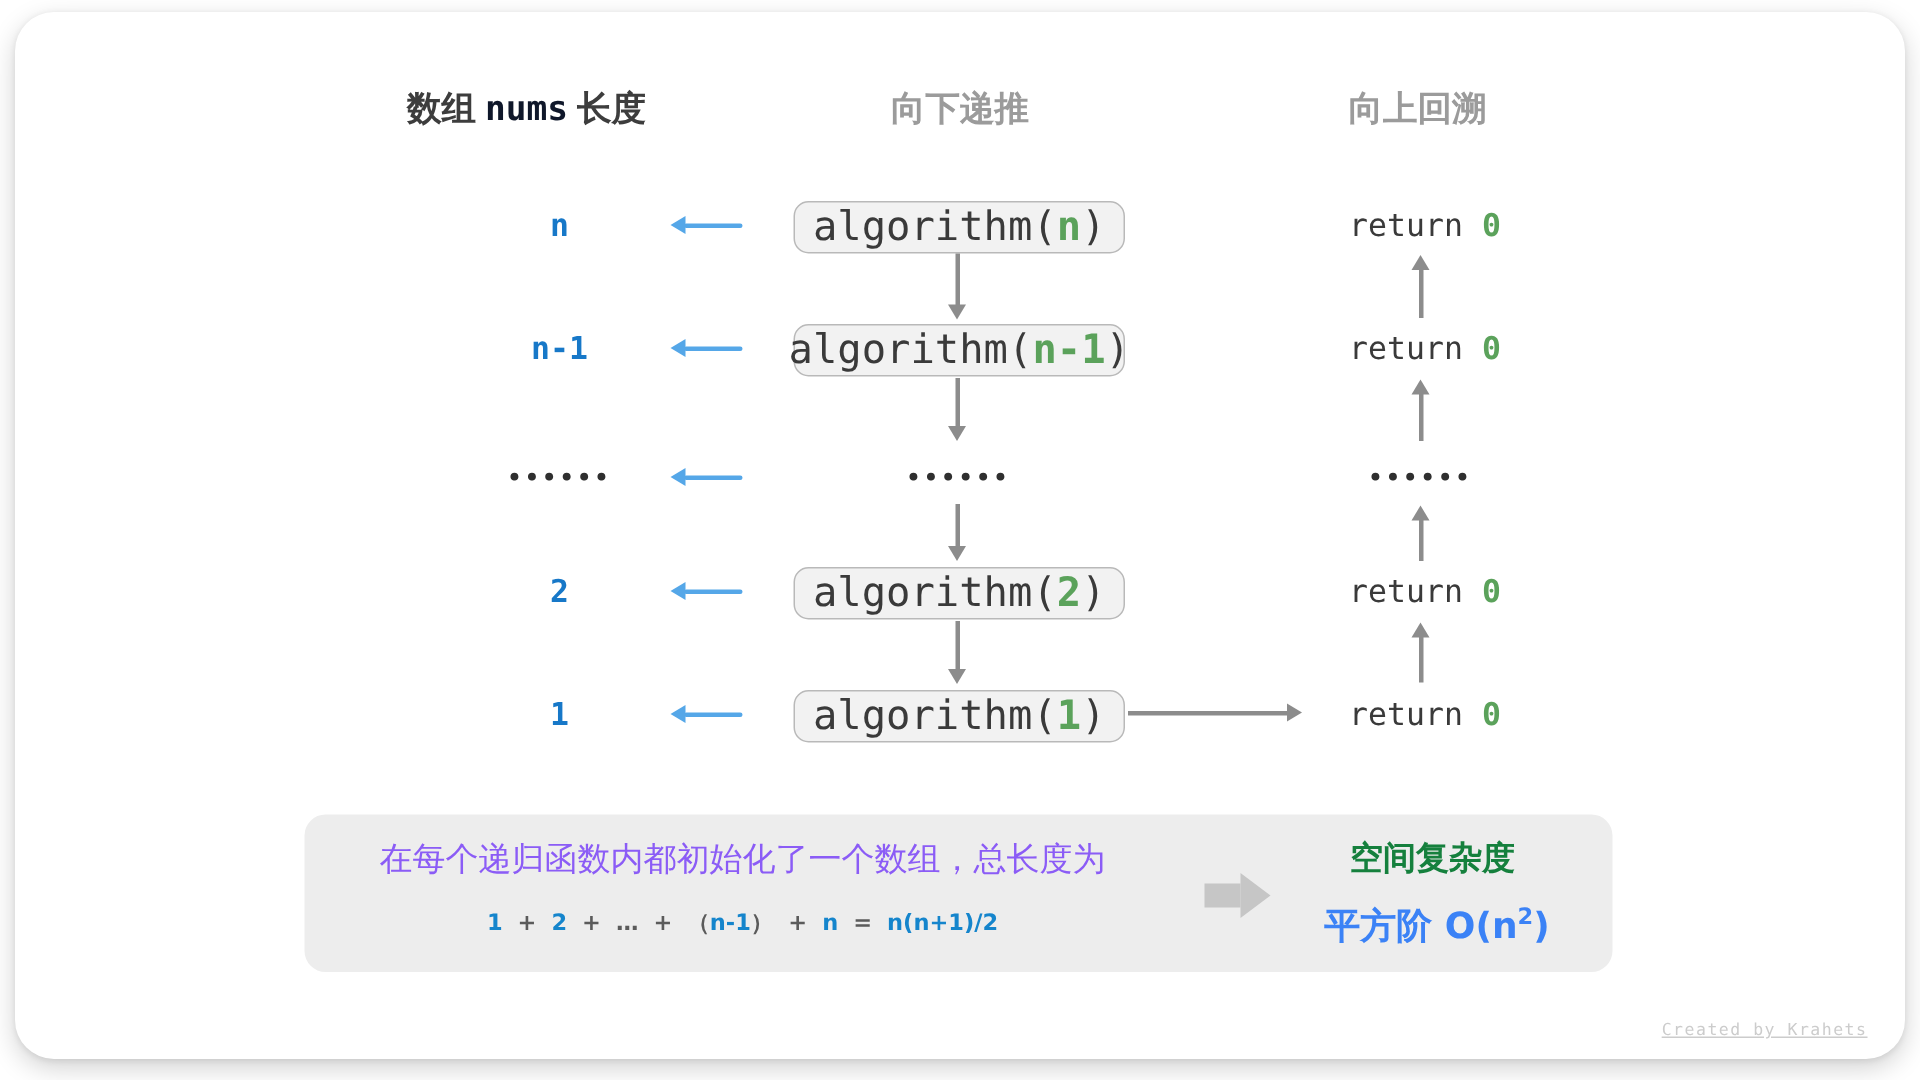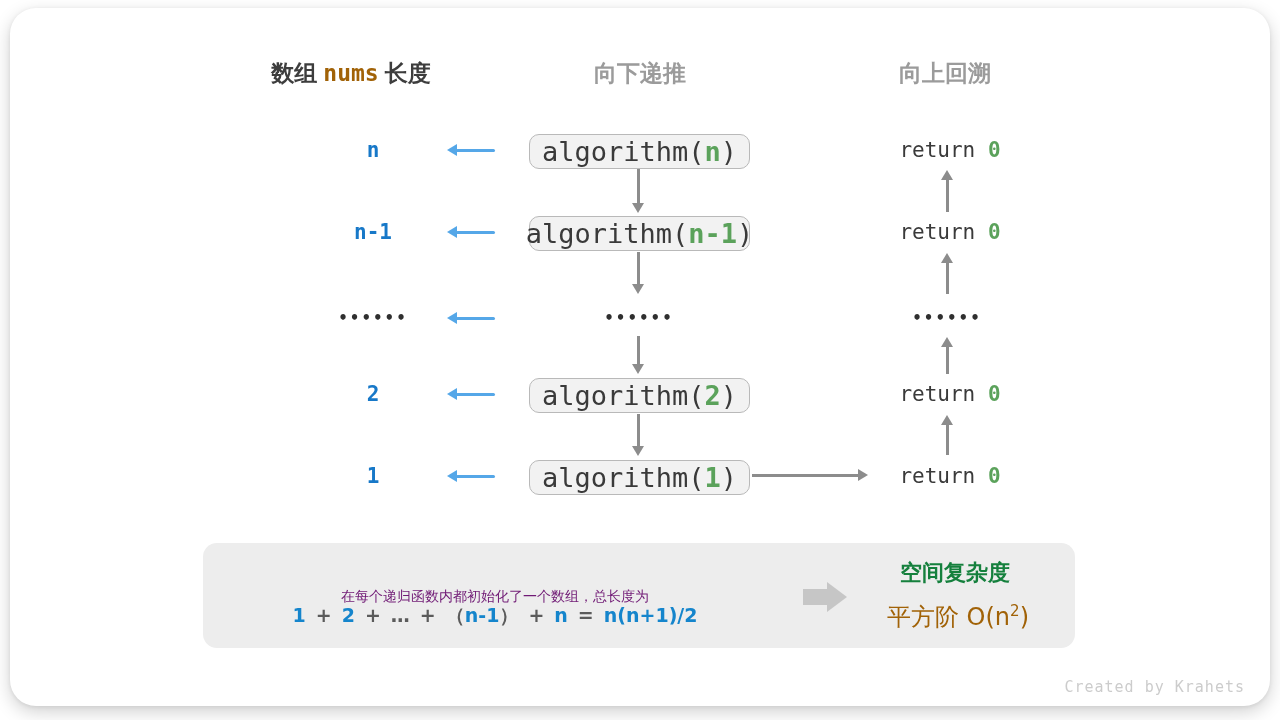--- a/index.html
+++ b/index.html
@@ -8,21 +8,21 @@
   .card{position:absolute;left:10px;top:8px;width:1260px;height:698px;
         background:#ffffff;border-radius:26px;
         box-shadow:0 6px 18px rgba(0,0,0,.18),0 1px 4px rgba(0,0,0,.08);}
   .abs{position:absolute;}
   .center{text-align:center;}
   .right{text-align:right;}
   .nowrap{white-space:nowrap;}
   .mono{font-family:"DejaVu Sans Mono",monospace;}
   .hdr{font-size:23px;font-weight:700;color:#9b9b9b;line-height:26px;}
   .hdr-dark{color:#3d3d3d;}
-  .code-blue{color:#a16207;font-weight:700;margin:0 6px;}
+  .code-blue{color:#0f172a;font-weight:700;margin:0 6px;}
   .size-label{font-size:21px;font-weight:700;color:#1778c8;line-height:24px;}
   .dots{font-size:15px;font-weight:700;color:#2f2f2f;letter-spacing:2px;line-height:24px;}
   .callbox{left:529px;width:219px;height:33px;background:#f2f2f2;
            border:1.5px solid #b9b9b9;border-radius:10px;
            display:flex;align-items:center;justify-content:center;
            font-family:"DejaVu Sans Mono",monospace;font-size:27px;color:#3a3a3a;}
   .arg{color:#5ba25b;font-weight:700;}
   .ret{font-size:21px;color:#3a3a3a;line-height:24px;}
   .retval{color:#5ba25b;font-weight:700;}
   
@@ -33,33 +33,33 @@
   .arrow-down::after{content:"";position:absolute;bottom:-9px;left:-5px;
       border:6.5px solid transparent;border-top:10px solid #8c8c8c;border-bottom:0;}
   .arrow-up{width:3px;background:#8c8c8c;}
   .arrow-up::before{content:"";position:absolute;top:-9px;left:-5px;
       border:6.5px solid transparent;border-bottom:10px solid #8c8c8c;border-top:0;}
   .arrow-right{height:3px;background:#8c8c8c;}
   .arrow-right::after{content:"";position:absolute;right:-10px;top:-5px;
       border:6.5px solid transparent;border-left:10px solid #8c8c8c;border-right:0;}
   .trigger{font-size:20px;font-weight:700;color:#9b9b9b;line-height:26px;}
   .panel{left:203px;top:543px;width:872px;height:105px;background:#ededed;border-radius:14px;}
-  .desc{font-size:14px;font-weight:500;color:#701a75;line-height:28px;margin-top:22px;}
-  .formula{font-size:19px;font-weight:700;line-height:30px;}
+  .desc{font-size:22px;font-weight:500;color:#8b5cf6;line-height:28px;}
+  .formula{font-size:15px;font-weight:700;line-height:30px;}
   .ftok{margin:0 5px;color:#5b5b5b;}
   .fblue{color:#1585cc;}
   .tr0{margin-right:0;}
   .tl0{margin-left:0;}
   .block-arrow{width:24px;height:16px;background:#c6c6c6;}
   .block-arrow::after{content:"";position:absolute;left:24px;top:-7px;
       border:15px solid transparent;border-left:20px solid #c6c6c6;border-right:0;}
   .result-title{font-size:22px;font-weight:700;color:#15803d;line-height:28px;}
-  .result-value{font-size:24px;font-weight:400;color:#a16207;line-height:30px;}
+  .result-value{font-size:24px;font-weight:700;color:#3b82f6;line-height:30px;}
   .result-value sup{font-size:15px;}
-  .credit{font-size:15px;color:#cccccc;letter-spacing:1px;line-height:20px;}
+  .credit{font-size:11px;color:#cccccc;letter-spacing:1px;line-height:20px;text-decoration:underline;}
 </style>
 </head>
 <body>
 
 <div class="canvas">
   <div class="card"></div>
 
   <div class="abs center hdr hdr-dark nowrap" style="left:211px;top:60px;width:280px;">
     <span>数组</span><span class="mono code-blue">nums</span><span>长度</span>
   </div>

